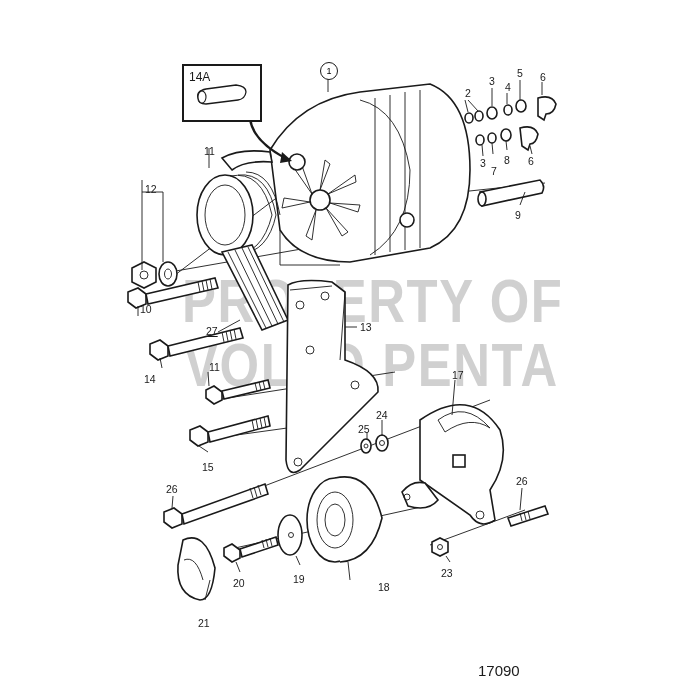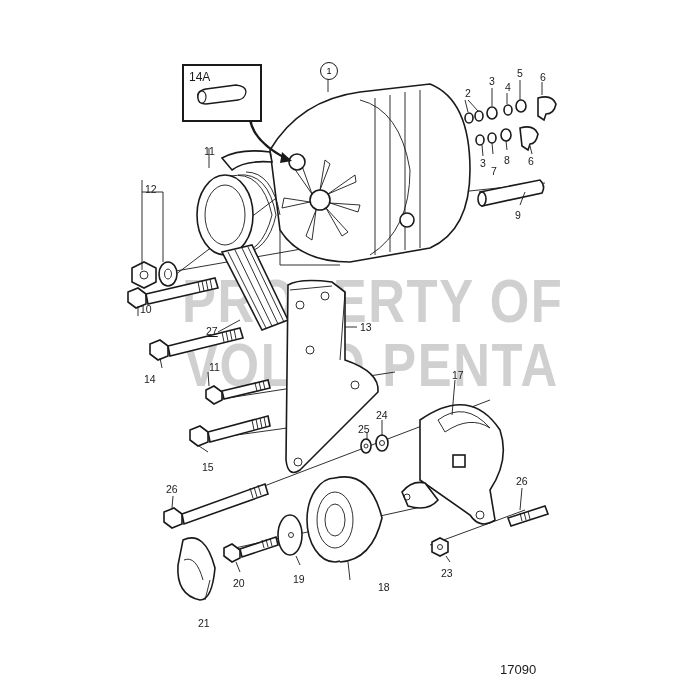--- a/index.html
+++ b/index.html
@@ -7,21 +7,21 @@
   #stage{position:absolute;left:0;top:0;width:684px;height:684px;}
   svg{position:absolute;left:0;top:0;}
   .ln{stroke:#1a1a1a;stroke-width:1.4;fill:none;}
   .thin{stroke:#1a1a1a;stroke-width:0.9;fill:none;}
   .part{stroke:#1a1a1a;stroke-width:1.6;fill:#ffffff;}
   .lbl{position:absolute;font-size:10.5px;color:#1a1a1a;line-height:1;white-space:nowrap;}
   .wm{position:absolute;font-family:"Liberation Sans",sans-serif;font-weight:bold;color:rgba(150,150,150,0.45);letter-spacing:2px;white-space:nowrap;line-height:1;}
   .inset{position:absolute;left:182px;top:64px;width:76px;height:54px;border:2px solid #1a1a1a;background:#fff;}
   .inset .lbl{left:5px;top:5px;font-size:12px;}
   .circ{position:absolute;width:16px;height:16px;border:1.2px solid #1a1a1a;border-radius:50%;font-size:9px;text-align:center;line-height:16px;background:#fff;}
-  .dwg{position:absolute;left:500px;top:662px;font-size:13px;color:#1a1a1a;}
+  .dwg{position:absolute;left:478px;top:662px;font-size:15px;color:#1a1a1a;}
 </style>
 </head>
 <body>
 
 <div id="stage">
 
   <div class="wm" style="left:182px;top:270px;font-size:62px;transform:scaleX(0.82);transform-origin:left top;">PROPERTY OF</div>
   <div class="wm" style="left:184px;top:334px;font-size:62px;transform:scaleX(0.82);transform-origin:left top;">VOLVO PENTA</div>
 
   <svg width="684" height="684" viewBox="0 0 684 684">

